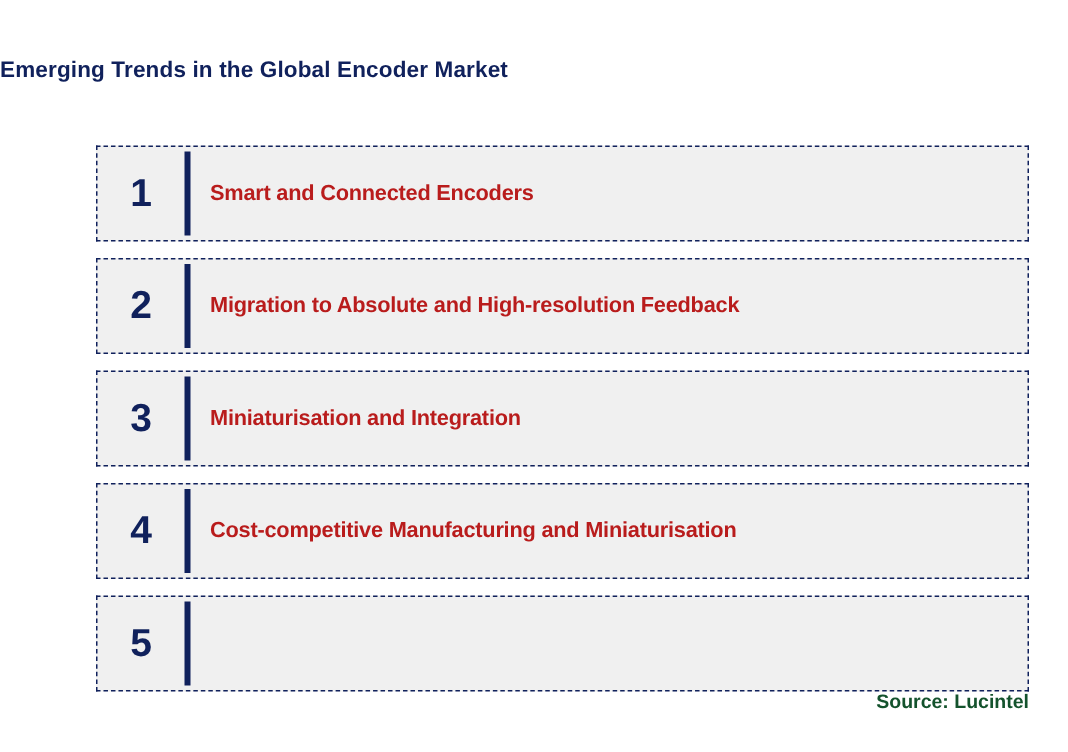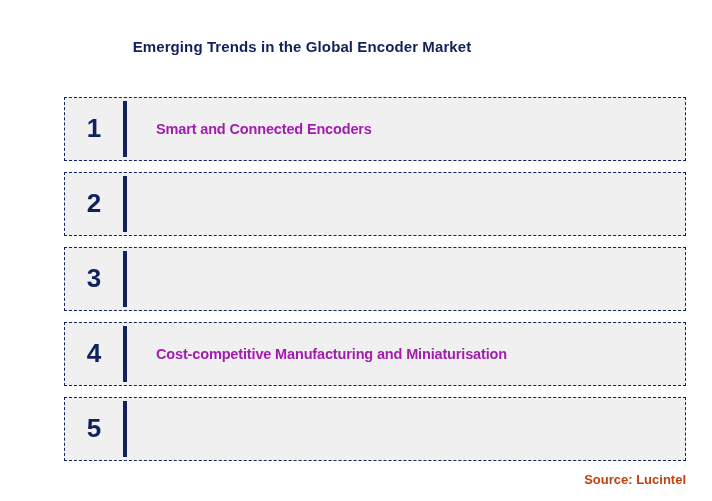--- a/index.html
+++ b/index.html
@@ -17,21 +17,21 @@
     position: relative;
     width: 712px;
     height: 501px;
     box-sizing: border-box;
   }
   .chart-title {
     position: absolute;
     left: 0;
     top: 38px;
     width: 604px;
-    text-align: center;
+    text-align: left;
     font-size: 15px;
     font-weight: bold;
     color: #10215c;
     letter-spacing: 0.1px;
     white-space: nowrap;
   }
   .trend-list {
     position: absolute;
     left: 64px;
     top: 97px;
@@ -61,35 +61,35 @@
     padding-bottom: 2px;
   }
   .trend-divider {
     flex: 0 0 4px;
     width: 4px;
     height: 56px;
     background: #10215c;
   }
   .trend-label {
     flex: 1 1 auto;
-    padding-left: 29px;
+    padding-left: 13px;
     padding-right: 10px;
     font-size: 14.5px;
     font-weight: bold;
-    color: #a21caf;
+    color: #b91c1c;
     line-height: 1.15;
     letter-spacing: -0.15px;
   }
   .source-note {
     position: absolute;
     right: 26px;
-    top: 472px;
+    top: 460px;
     font-size: 13px;
     font-weight: bold;
-    color: #c2410c;
+    color: #14532d;
     white-space: nowrap;
   }
 </style>
 </head>
 <body>
 
 <div class="page">
 
   <div class="chart-title">Emerging Trends in the Global Encoder Market</div>
 
@@ -97,25 +97,27 @@
 
     <div class="trend-row">
       <div class="trend-number">1</div>
       <div class="trend-divider"></div>
       <div class="trend-label">Smart and Connected Encoders</div>
     </div>
 
     <div class="trend-row">
       <div class="trend-number">2</div>
       <div class="trend-divider"></div>
+      <div class="trend-label">Migration to Absolute and High-resolution Feedback</div>
     </div>
 
     <div class="trend-row">
       <div class="trend-number">3</div>
       <div class="trend-divider"></div>
+      <div class="trend-label">Miniaturisation and Integration</div>
     </div>
 
     <div class="trend-row">
       <div class="trend-number">4</div>
       <div class="trend-divider"></div>
       <div class="trend-label">Cost-competitive Manufacturing and Miniaturisation</div>
     </div>
 
     <div class="trend-row">
       <div class="trend-number">5</div>

